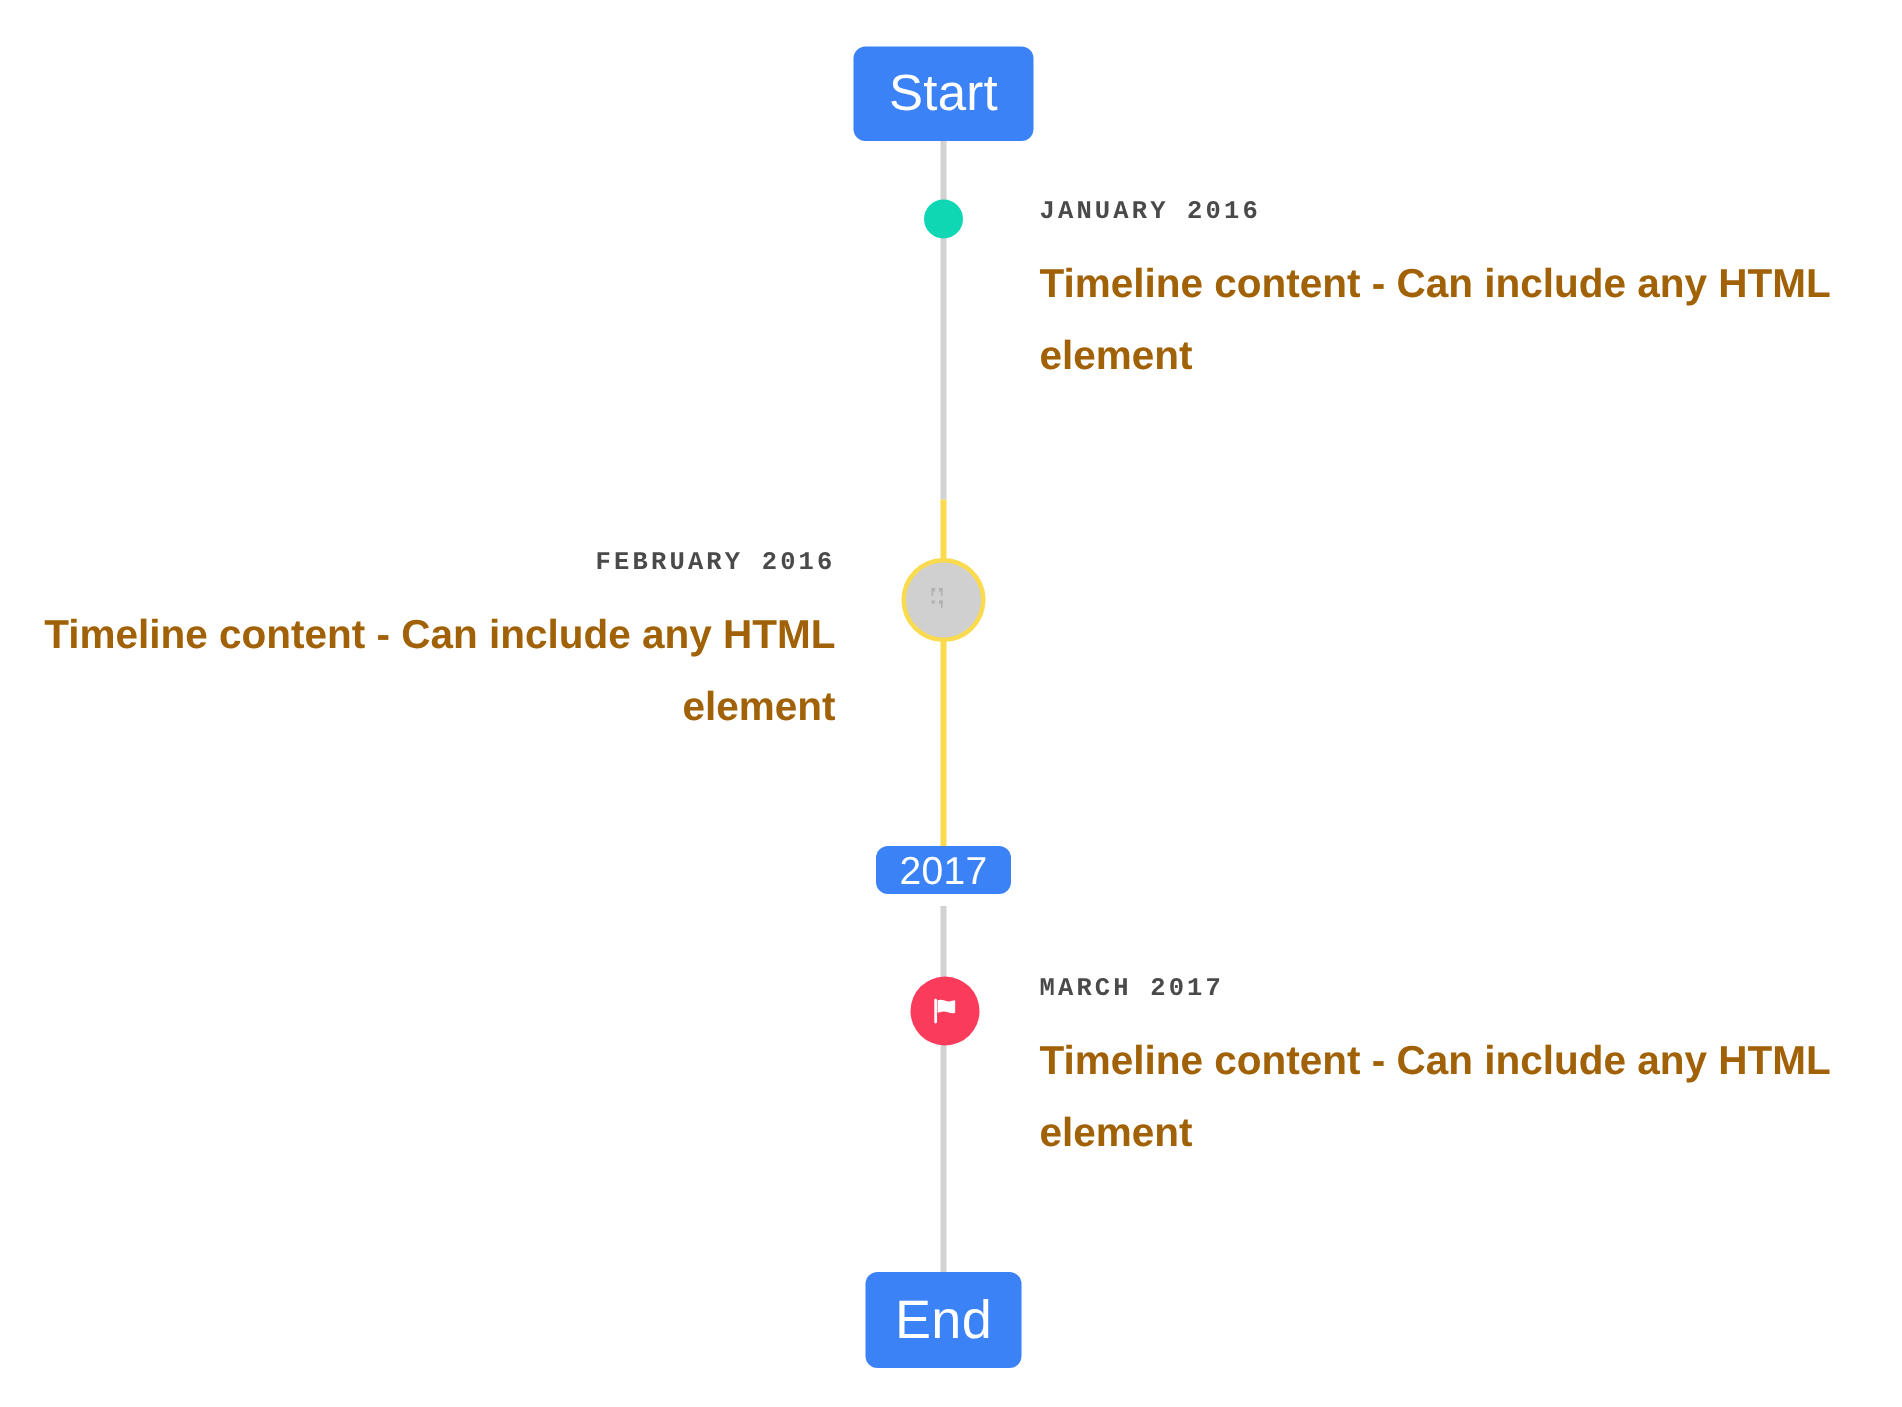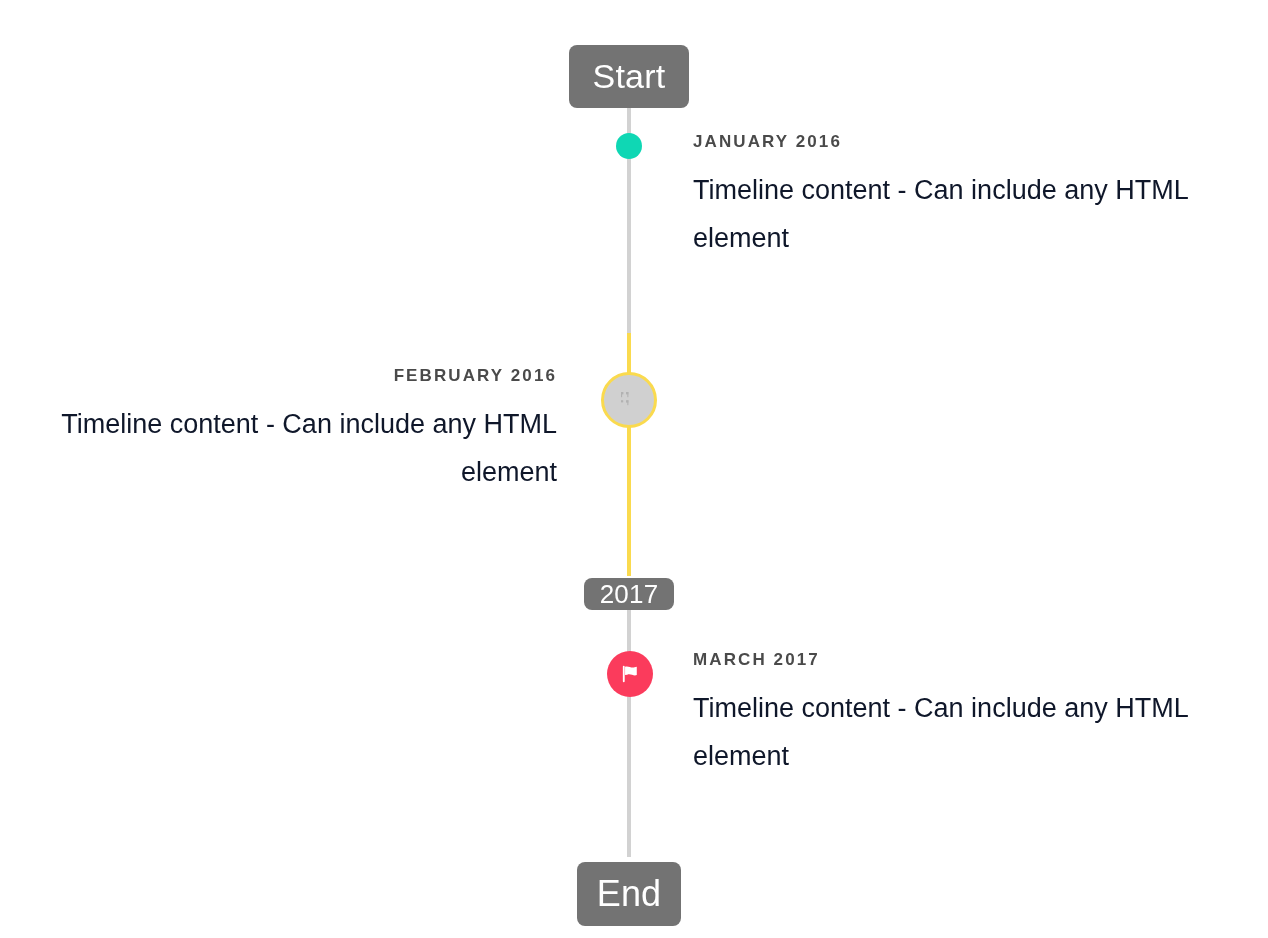--- a/index.html
+++ b/index.html
@@ -32,26 +32,25 @@
   .spine-mid    { top: 604px; height: 253px; }
 
   
   .cap {
     position: absolute;
     display: flex;
     align-items: center;
     justify-content: center;
     box-sizing: border-box;
     border-radius: 8px;
-    background: #737373;
+    background: #3b82f6;
     color: #ffffff;
     font-weight: 400;
     letter-spacing: 0.2px;
     user-select: none;
-    margin-top: 14px;
   }
   .cap-start {
     left: 569px; top: 31px;
     width: 120px; height: 63px;
     font-size: 34px;
   }
   .cap-year {
     left: 584px; top: 564px;
     width: 90px; height: 32px;
     font-size: 26px;
@@ -100,26 +99,27 @@
   .entry-right { left: 693px; width: 540px; text-align: left; }
   .entry-left  { left: 22px;  width: 535px; text-align: right; }
 
   .entry-date {
     font-size: 17px;
     font-weight: bold;
     letter-spacing: 2.1px;
     color: #4a4a4a;
     margin: 0 0 14px 0;
     text-transform: uppercase;
+    font-family: Liberation Mono, monospace;
   }
   .entry-body {
     font-size: 27px;
     line-height: 48px;
-    color: #0f172a;
-    font-weight: 400;
+    color: #a16207;
+    font-weight: 700;
     margin: 0;
   }
 
   .entry-jan { top: 132px; }
   .entry-feb { top: 366px; }
   .entry-mar { top: 650px; }
 </style>
 </head>
 <body>
 

